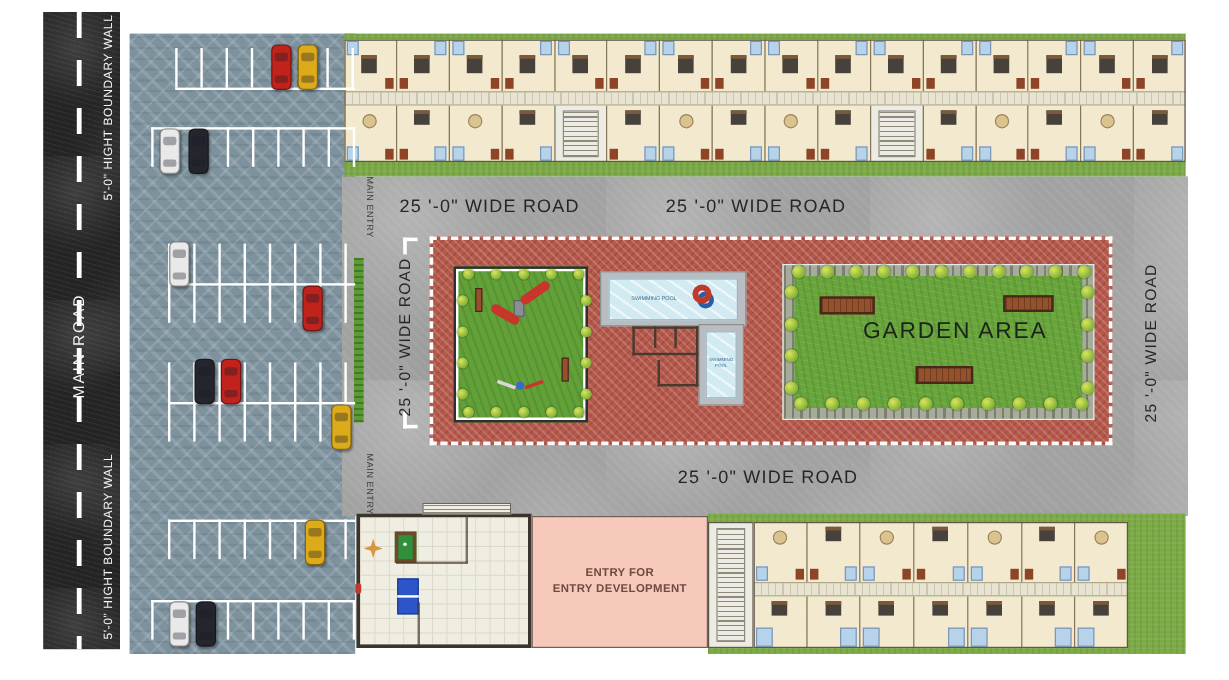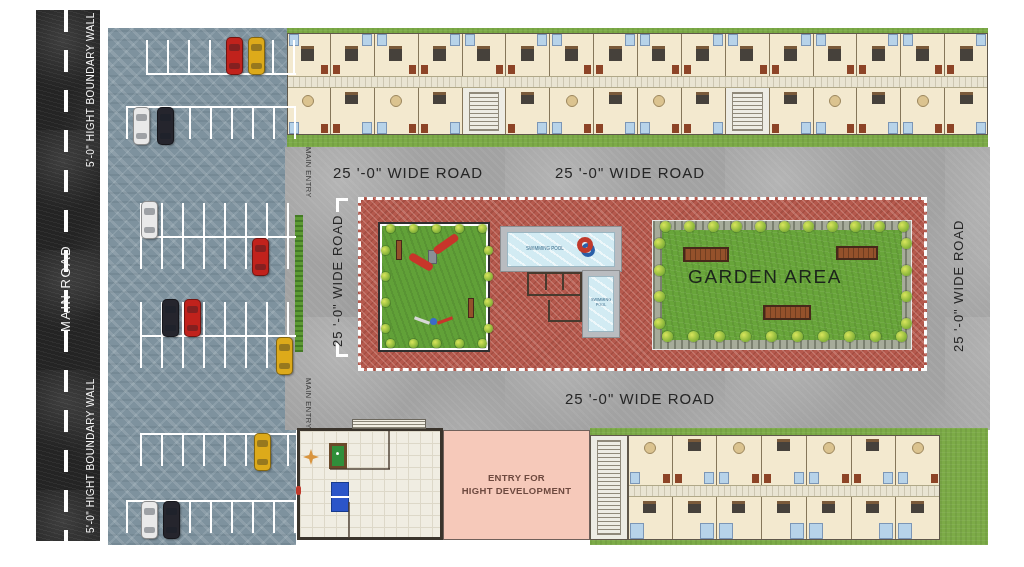--- a/index.html
+++ b/index.html
@@ -149,21 +149,21 @@
   <div class="wall-line" style="left:545px;top:272px;width:2px;height:18px;"></div>
   <div class="wall-line" style="left:562px;top:272px;width:2px;height:18px;"></div>
   <div class="wall-line" style="left:527px;top:294px;width:55px;height:2px;"></div>
   <div class="wall-line" style="left:580px;top:272px;width:2px;height:50px;"></div>
   <div class="wall-line" style="left:548px;top:320px;width:34px;height:2px;"></div>
   <div class="wall-line" style="left:548px;top:300px;width:2px;height:22px;"></div>
 
   <div class="abs" style="left:652px;top:220px;width:260px;height:130px;background:#a6ab9a;border:1px solid #e9e9e9;
               background-image:repeating-linear-gradient(90deg, rgba(70,75,60,.45) 0 2px, transparent 2px 7px);"></div>
   <div class="abs lawn" style="left:662px;top:230px;width:240px;height:110px;"></div>
-  <div class="road-label" style="left:765px;top:277px;font-size:19px;color:#1c241c;letter-spacing:1.5px;">GARDEN AREA</div>
+  <div class="road-label" style="left:796px;top:277px;font-size:19px;color:#1c241c;letter-spacing:1.5px;">GARDEN AREA</div>
 
   <div class="abs" style="left:297px;top:428px;width:146px;height:112px;background:#f0ede2;border:3px solid #3a342c;
               background-image:linear-gradient(#ddd8c8 1px, transparent 1px),linear-gradient(90deg,#ddd8c8 1px, transparent 1px);
               background-size:12px 12px;"></div>
   <div class="abs" style="left:352px;top:419px;width:74px;height:10px;background:#f0ede2;border:1px solid #6a665c;
               background-image:repeating-linear-gradient(0deg,#8a8678 0 1px, transparent 1px 3px);"></div>
   <div class="abs" style="left:303px;top:449px;width:16px;height:16px;background:#d9953f;
               clip-path:polygon(50% 0,62% 38%,100% 50%,62% 62%,50% 100%,38% 62%,0 50%,38% 38%);"></div>
   <div class="abs" style="left:329px;top:443px;width:18px;height:26px;background:#2f8f3a;border:3px solid #6b4a2a;"></div>
   <div class="abs" style="left:336px;top:452px;width:3px;height:3px;border-radius:50%;background:#fff;"></div>
@@ -171,21 +171,21 @@
   <div class="abs" style="left:331px;top:496px;width:18px;height:2px;background:#fff;"></div>
   <div class="wall-line" style="left:388px;top:431px;width:2px;height:38px;opacity:.7;"></div>
   <div class="wall-line" style="left:330px;top:468px;width:60px;height:2px;opacity:.7;"></div>
   <div class="wall-line" style="left:348px;top:502px;width:2px;height:36px;opacity:.7;"></div>
   <div class="abs" style="left:296px;top:486px;width:5px;height:9px;border-radius:2px;background:#c0392b;"></div>
 
   <div class="abs" style="left:443px;top:430px;width:147px;height:110px;background:#f6c9ba;border:1px solid #70605a;
               display:flex;align-items:center;justify-content:center;text-align:center;">
     <div style="font-size:9.5px;font-weight:bold;color:#6e4a40;letter-spacing:.3px;line-height:1.35;">
       <div>ENTRY FOR</div>
-      <div>HIGHT DEVELOPMENT</div>
+      <div>ENTRY DEVELOPMENT</div>
     </div>
   </div>
 
   <div class="bldg grass" id="bldg-top" style="left:287px;top:28px;width:701px;height:119px;">
     <div class="row" id="top-row-a" style="left:0;top:5px;width:701px;height:43px;">
         <div class="unit">
           <div class="u-bath"></div>
           <div class="u-bed"></div>
           <div class="u-kit"></div>
         </div>

